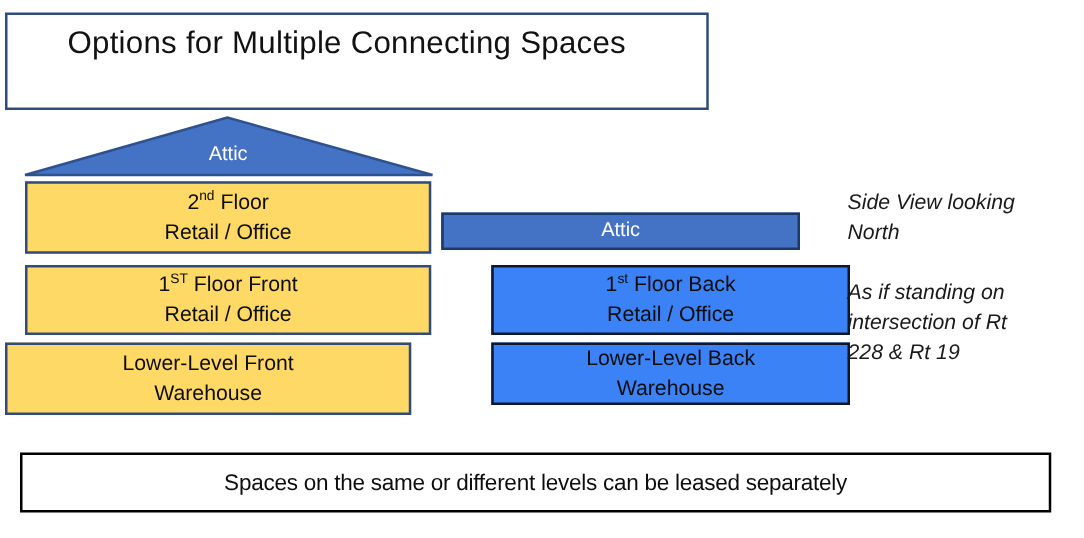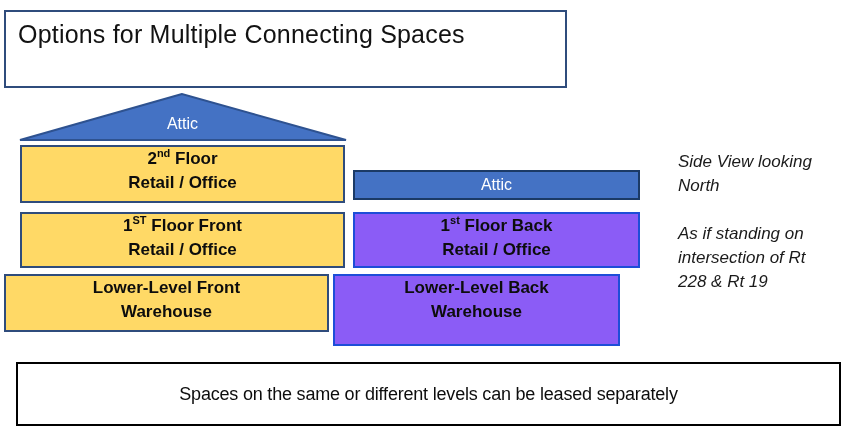--- a/index.html
+++ b/index.html
@@ -7,57 +7,57 @@
     position:relative;width:867px;height:430px;background:#ffffff;
     font-family:"Liberation Sans","DejaVu Sans",sans-serif;color:#111;
     overflow:hidden;
   }
   
   .title-box{
     position:absolute;left:4px;top:10px;width:563px;height:78px;
     border:2px solid #2F4C7C;background:#fff;box-sizing:border-box;
     padding:5px 10px 0 12px;
   }
-  .title-box .tline{font-size:25px;line-height:34px;color:#121212;letter-spacing:.2px;}
+  .title-box .tline{font-size:25px;line-height:34px;color:#121212;letter-spacing:.2px;margin-left:36px;}
   
   .roof-svg{position:absolute;left:18px;top:92px;}
   .roof-label{
     position:absolute;left:20px;top:114px;width:325px;text-align:center;
     color:#fff;font-size:16px;line-height:20px;
   }
   
   .bbox{
     position:absolute;box-sizing:border-box;
-    display:flex;flex-direction:column;align-items:center;
-    text-align:center;font-weight:bold;font-size:17px;line-height:24px;color:#0d0d0d;
+    display:flex;flex-direction:column;justify-content:center;align-items:center;
+    text-align:center;font-weight:normal;font-size:17px;line-height:24px;color:#0d0d0d;
   }
   .gold{background:#FFD966;border:2px solid #2F4C7C;}
-  .ltblue{background:#8b5cf6;border:2px solid #1d4ed8;}
+  .ltblue{background:#3b82f6;border:2px solid #0f172a;margin-left:40px;}
   .attic-bar{
     position:absolute;left:353px;top:170px;width:287px;height:30px;box-sizing:border-box;
     background:#4472C4;border:2px solid #1B3A66;
     display:flex;justify-content:center;align-items:center;
     color:#fff;font-size:16px;
   }
   .lb1{left:20px;top:145px;width:325px;height:58px;}
   .lb2{left:20px;top:212px;width:325px;height:56px;}
   .lb3{left:4px;top:274px;width:325px;height:58px;}
   .rb1{left:353px;top:212px;width:287px;height:56px;}
-  .rb2{left:333px;top:274px;width:287px;height:72px;}
+  .rb2{left:353px;top:274px;width:287px;height:50px;}
   .bbox sup{font-size:11px;line-height:0;vertical-align:super;}
   
   .note{
     position:absolute;left:678px;width:195px;font-style:italic;
     font-size:17px;line-height:24px;color:#1a1a1a;
   }
   .note1{top:150px;}
   .note2{top:222px;}
   
   .footer-box{
-    position:absolute;left:16px;top:362px;width:825px;height:64px;box-sizing:border-box;
+    position:absolute;left:16px;top:362px;width:825px;height:48px;box-sizing:border-box;
     border:2px solid #000;background:#fff;
     display:flex;flex-direction:column;justify-content:center;align-items:center;
     font-size:18px;line-height:25px;color:#0d0d0d;letter-spacing:-0.2px;
   }
 </style>
 </head>
 <body>
 
 <div class="canvas">
 

